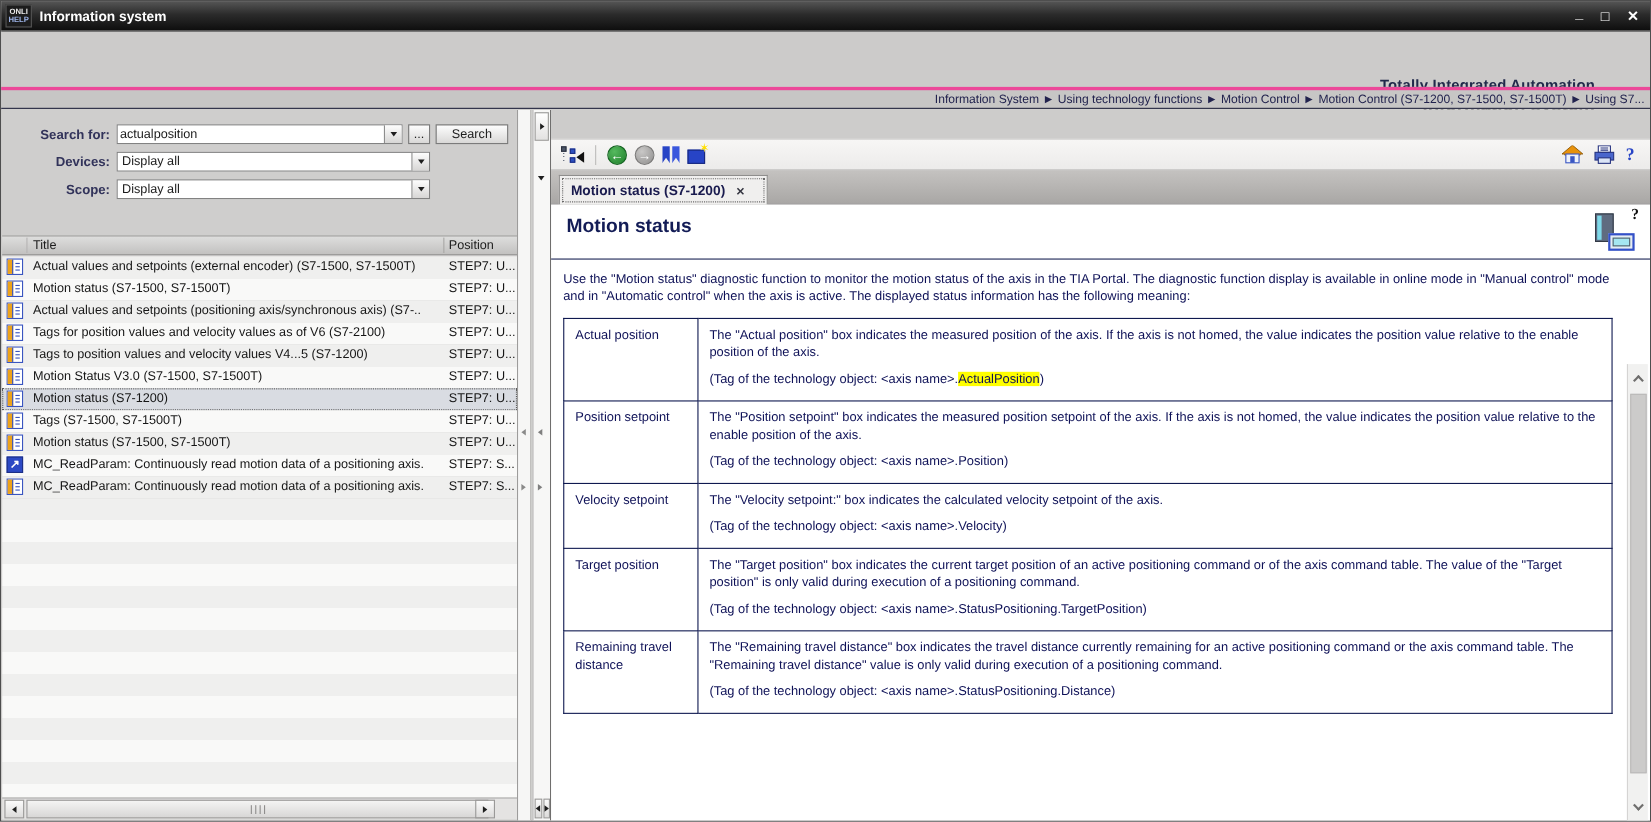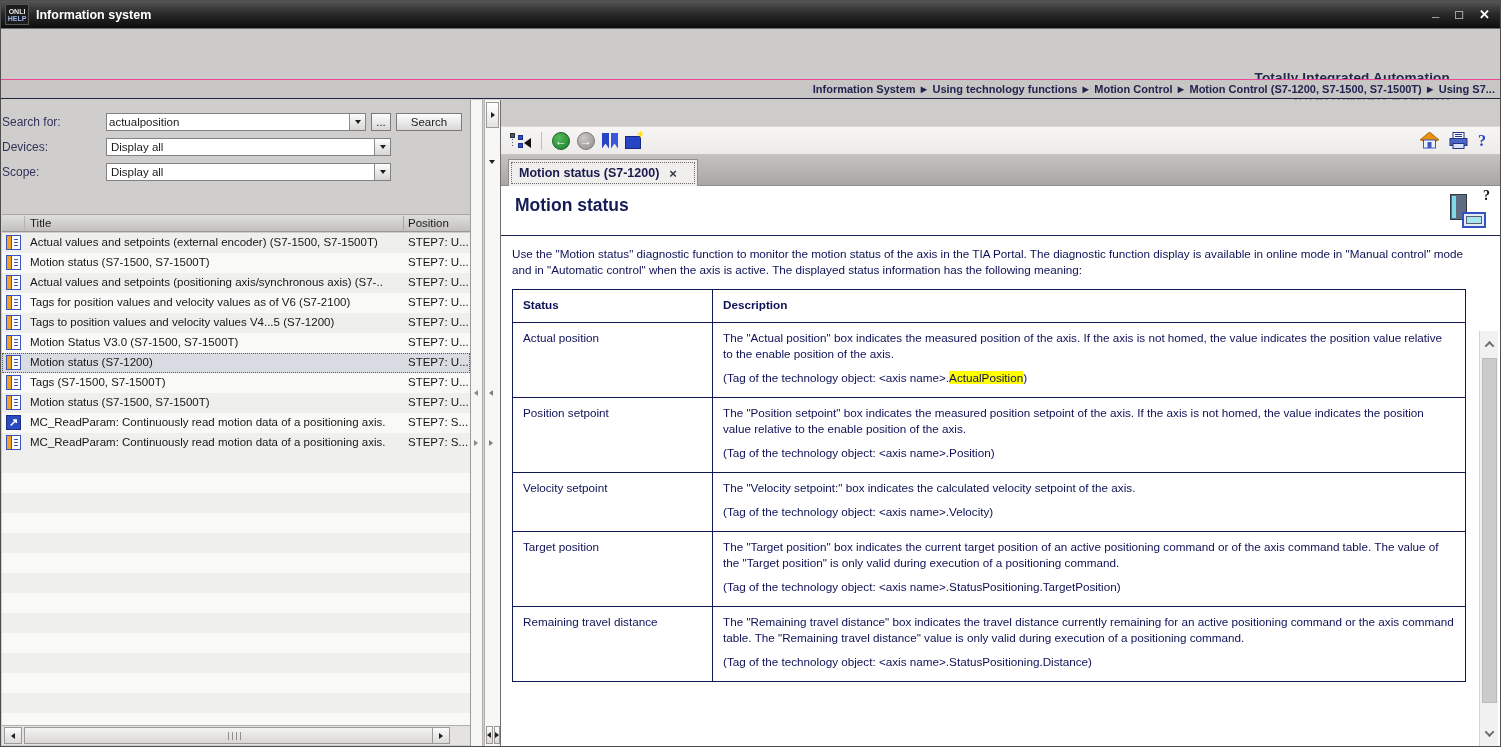--- a/index.html
+++ b/index.html
@@ -21,30 +21,30 @@
   .ctrl-min { position:relative; top:-3px; }
 
   
   .header-band { position:absolute; left:0; top:27px; width:100%; height:51px; background:#cccbca; border-top:1px solid #6e6e6e; }
   .brand { position:absolute; right:50px; top:9px; text-align:right;margin-top:32px; }
   .brand-1 { color:#21294a; font-size:13.5px; font-weight:bold; letter-spacing:.2px; }
   .brand-2 { color:#9b9b9b; font-size:17px; font-weight:bold; margin-top:1px; }
 
   
   .crumb-bar { position:absolute; left:0; top:78px; width:100%; height:20px; background:#c7c6c5;
-    border-top:1px solid #ec4899; border-bottom:1px solid #23253f;font-weight:bold; }
+    border-top:3px solid #ec4899; border-bottom:1px solid #23253f; }
   .crumb { position:absolute; right:5px; top:3px; font-size:11px; color:#22234e; white-space:nowrap; }
 
   
   .main { position:absolute; left:0; top:99px; width:100%; bottom:0; background:#cfcecd; }
 
   
   .left-panel { position:absolute; left:1px; top:0; width:469px; bottom:0; background:#cfcecd; border-right:1px solid #9d9c9b; }
   .form-row { position:absolute; left:0; height:18px; width:100%; }
-  .form-label { position:absolute; left:0; width:98px; text-align:left; font-size:12px; color:#32335a; line-height:18px; }
+  .form-label { position:absolute; left:0; width:98px; text-align:right; font-size:12px; color:#32335a; line-height:18px;font-weight:bold; }
   .combo { position:absolute; height:18px; background:#fff; border:1px solid #828282; }
   .combo-input { position:absolute; left:2px; top:1px; right:18px; height:14px; border:none; outline:none;
     font-family:"Liberation Sans",sans-serif; font-size:11.5px; color:#1a1a1a; background:transparent; }
   .combo-value { position:absolute; left:4px; top:2px; right:18px; font-size:11.5px; color:#1a1a1a; }
   .combo-btn { position:absolute; right:0; top:0; width:16px; height:16px; border-left:1px solid #8d8d8d;
     background:linear-gradient(#fdfdfd,#d7d6d5); display:flex; align-items:center; justify-content:center; }
   .tri-down { width:0; height:0; border-left:3.5px solid transparent; border-right:3.5px solid transparent; border-top:4.5px solid #1e1e1e; }
   .tri-right { width:0; height:0; border-top:3.5px solid transparent; border-bottom:3.5px solid transparent; border-left:4.5px solid #1e1e1e; }
   .tri-left { width:0; height:0; border-top:3.5px solid transparent; border-bottom:3.5px solid transparent; border-right:4.5px solid #1e1e1e; }
   .btn { position:absolute; height:18px; border:1px solid #7b7b7b; background:linear-gradient(#fdfdfd,#d9d8d7);
@@ -388,24 +388,20 @@
           <span class="frontrect"></span>
           <span class="ph-q">?</span>
         </div>
 
         <div class="title-rule"></div>
 
         <div class="intro">Use the "Motion status" diagnostic function to monitor the motion status of the axis in the TIA Portal. The diagnostic function display is available in online mode in "Manual control" mode and in "Automatic control" when the axis is active. The displayed status information has the following meaning:</div>
 
         <table class="help-table">
           <tbody>
-              <tr>
-            <th class="col-status">Status</th>
-            <th>Description</th>
-          </tr>
           <tr>
             <td>Actual position</td>
             <td>
               <div class="desc">The "Actual position" box indicates the measured position of the axis. If the axis is not homed, the value indicates the position value relative to the enable position of the axis.</div>
               <div class="tagline"><span>(Tag of the technology object: &lt;axis name&gt;.</span><span class="hl">ActualPosition</span><span>)</span></div>
             </td>
           </tr>
           <tr>
             <td>Position setpoint</td>
             <td>

